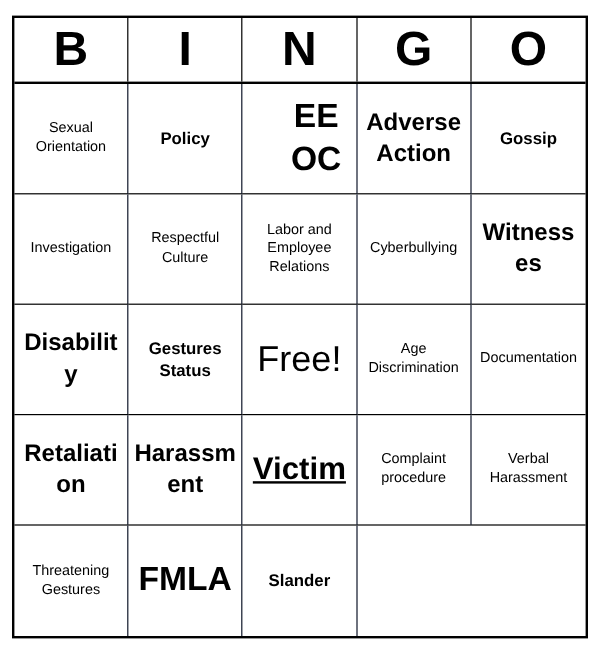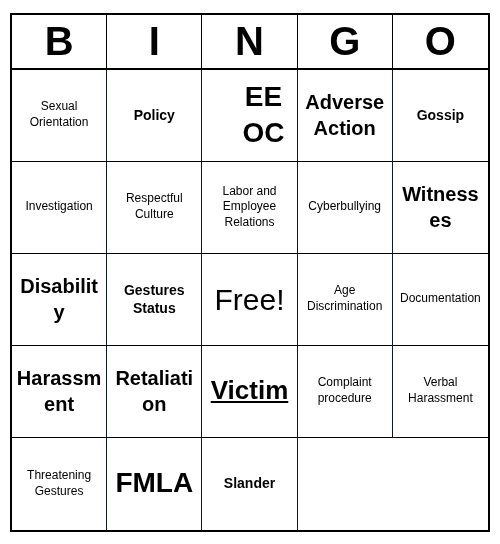--- a/index.html
+++ b/index.html
@@ -155,24 +155,24 @@
       <div class="bingo-cell">
         <span class="cell-text free">Free!</span>
       </div>
       <div class="bingo-cell">
         <span class="cell-text">Age Discrimination</span>
       </div>
       <div class="bingo-cell">
         <span class="cell-text">Documentation</span>
       </div>
       <div class="bingo-cell">
-        <span class="cell-text medium">Harassment</span>
+        <span class="cell-text medium">Retaliation</span>
       </div>
       <div class="bingo-cell">
-        <span class="cell-text medium">Retaliation</span>
+        <span class="cell-text medium">Harassment</span>
       </div>
       <div class="bingo-cell">
         <span class="cell-text victim">Victim</span>
       </div>
       <div class="bingo-cell">
         <span class="cell-text">Complaint procedure</span>
       </div>
       <div class="bingo-cell">
         <span class="cell-text">Verbal Harassment</span>
       </div>

